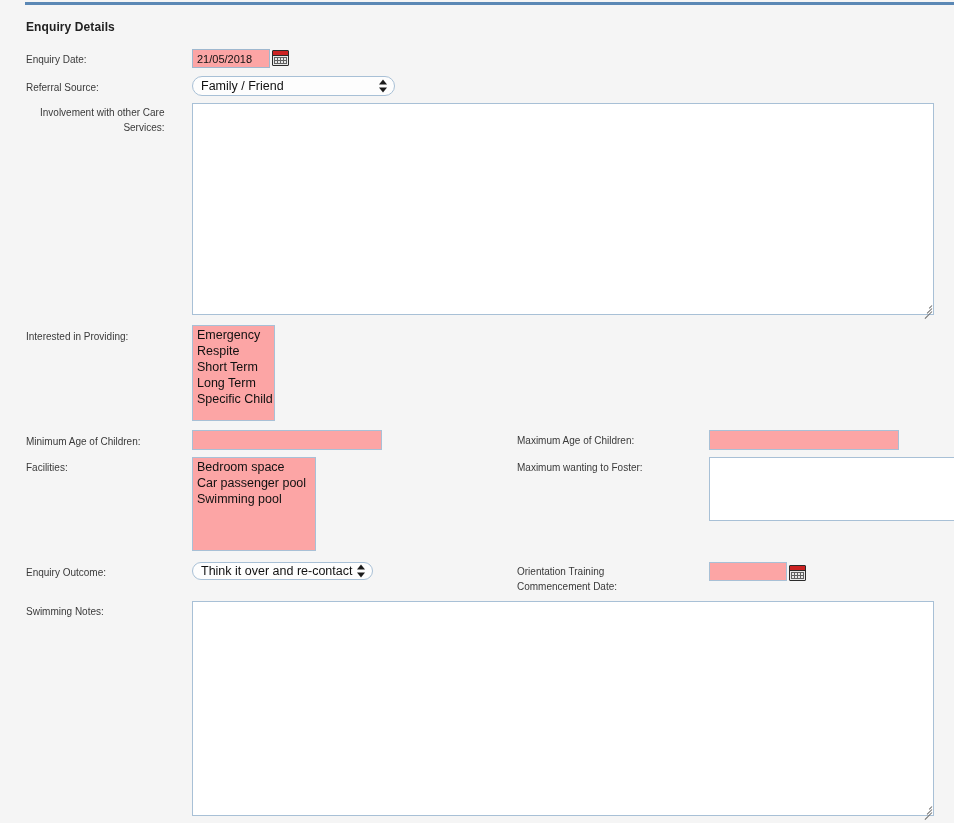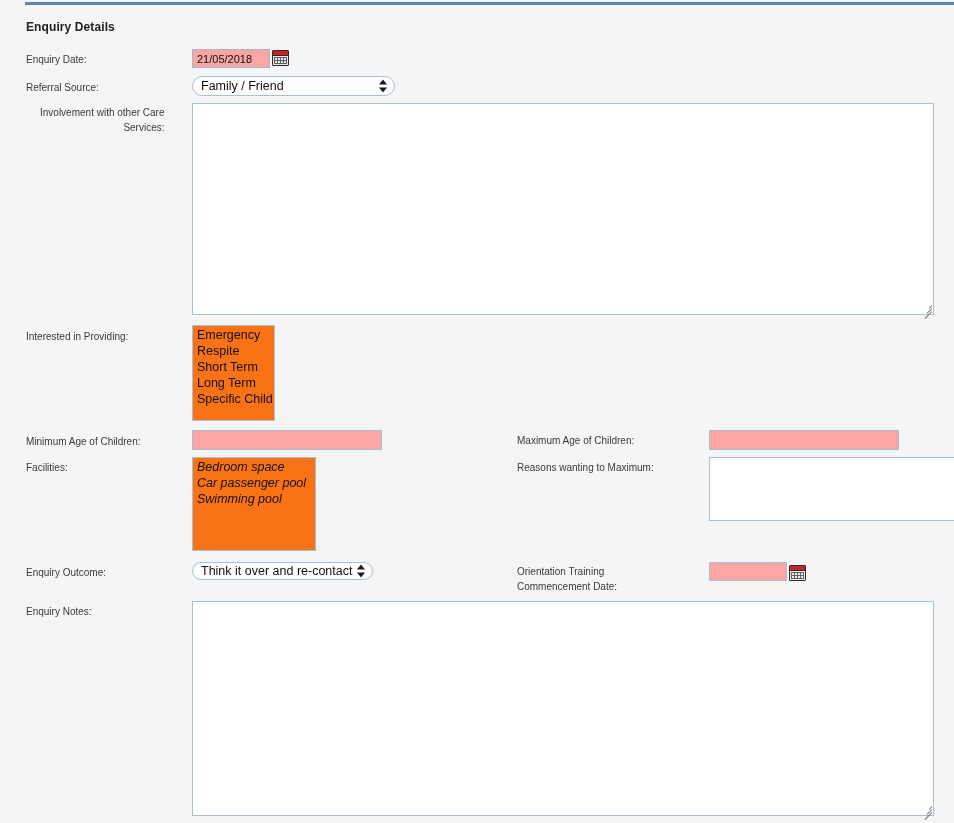--- a/index.html
+++ b/index.html
@@ -132,21 +132,21 @@
     border-left: 4.5px solid transparent;
     border-right: 4.5px solid transparent;
   }
   .sel .arrows b.up   { top: 1px;    border-bottom: 5px solid #1b1b1b; }
   .sel .arrows b.down { bottom: 1px; border-top: 5px solid #1b1b1b; }
 
   
   .listbox {
     position: absolute;
     box-sizing: border-box;
-    background: #f97316;
+    background: #fca5a5;
     border: 1px solid #a8c0d6;
     overflow: hidden;
     padding: 1px 0 0 0;
   }
   .listbox .opt {
     font-size: 12.5px;
     color: #111;
     line-height: 16px;
     padding: 0 3px 0 4px;
     white-space: nowrap;
@@ -224,47 +224,47 @@
     <div class="opt">Specific Child</div>
   </div>
 
   <div class="lbl" style="left:26px; top:429px;">Minimum Age of Children:</div>
   <input class="txt" type="text" style="left: 192px; top: 425px; width: 190px; height: 20px;" placeholder="">
 
   <div class="lbl" style="left:517px; top:428px;">Maximum Age of Children:</div>
   <input class="txt" type="text" style="left: 709px; top: 425px; width: 190px; height: 20px;" placeholder="">
 
   <div class="lbl" style="left:26px; top:455px;">Facilities:</div>
-  <div class="listbox" style="left:192px; top:452px; width:124px; height:94px;font-style:italic;">
+  <div class="listbox" style="left:192px; top:452px; width:124px; height:94px;">
     <div class="opt">Bedroom space</div>
     <div class="opt">Car passenger pool</div>
     <div class="opt">Swimming pool</div>
   </div>
 
-  <div class="lbl" style="left:517px; top:455px;">Reasons wanting to Maximum:</div>
+  <div class="lbl" style="left:517px; top:455px;">Maximum wanting to Foster:</div>
   <textarea class="ta" style="left: 709px; top: 452px; width: 262px; height: 64px;" placeholder=""></textarea>
 
   <div class="lbl" style="left:26px; top:560px;">Enquiry Outcome:</div>
   <div class="sel" style="left:192px; top:557px; width:181px; height:18px;">
     <span>Think it over and re-contact</span>
     <span class="arrows">
       <b class="up"></b>
         <b class="down"></b>
     </span>
   </div>
 
   <div class="lbl" style="left:517px; top:559px;">Orientation Training
 Commencement Date:</div>
   <input class="txt" type="text" style="left: 709px; top: 557px; width: 78px; height: 19px;" placeholder="">
   <div class="cal" style="left:789px; top:560px;">
     <div class="bar"></div>
     <div class="grid"></div>
   </div>
 
-  <div class="lbl" style="left:26px; top:599px;">Enquiry Notes:</div>
+  <div class="lbl" style="left:26px; top:599px;">Swimming Notes:</div>
   <textarea class="ta" style="left: 192px; top: 596px; width: 742px; height: 215px;" placeholder=""></textarea>
   <div class="grip" style="left:920px; top:797px;">
     <i></i>
       <i></i>
       <i></i>
   </div>
 
 </div>
 
 </body></html>

